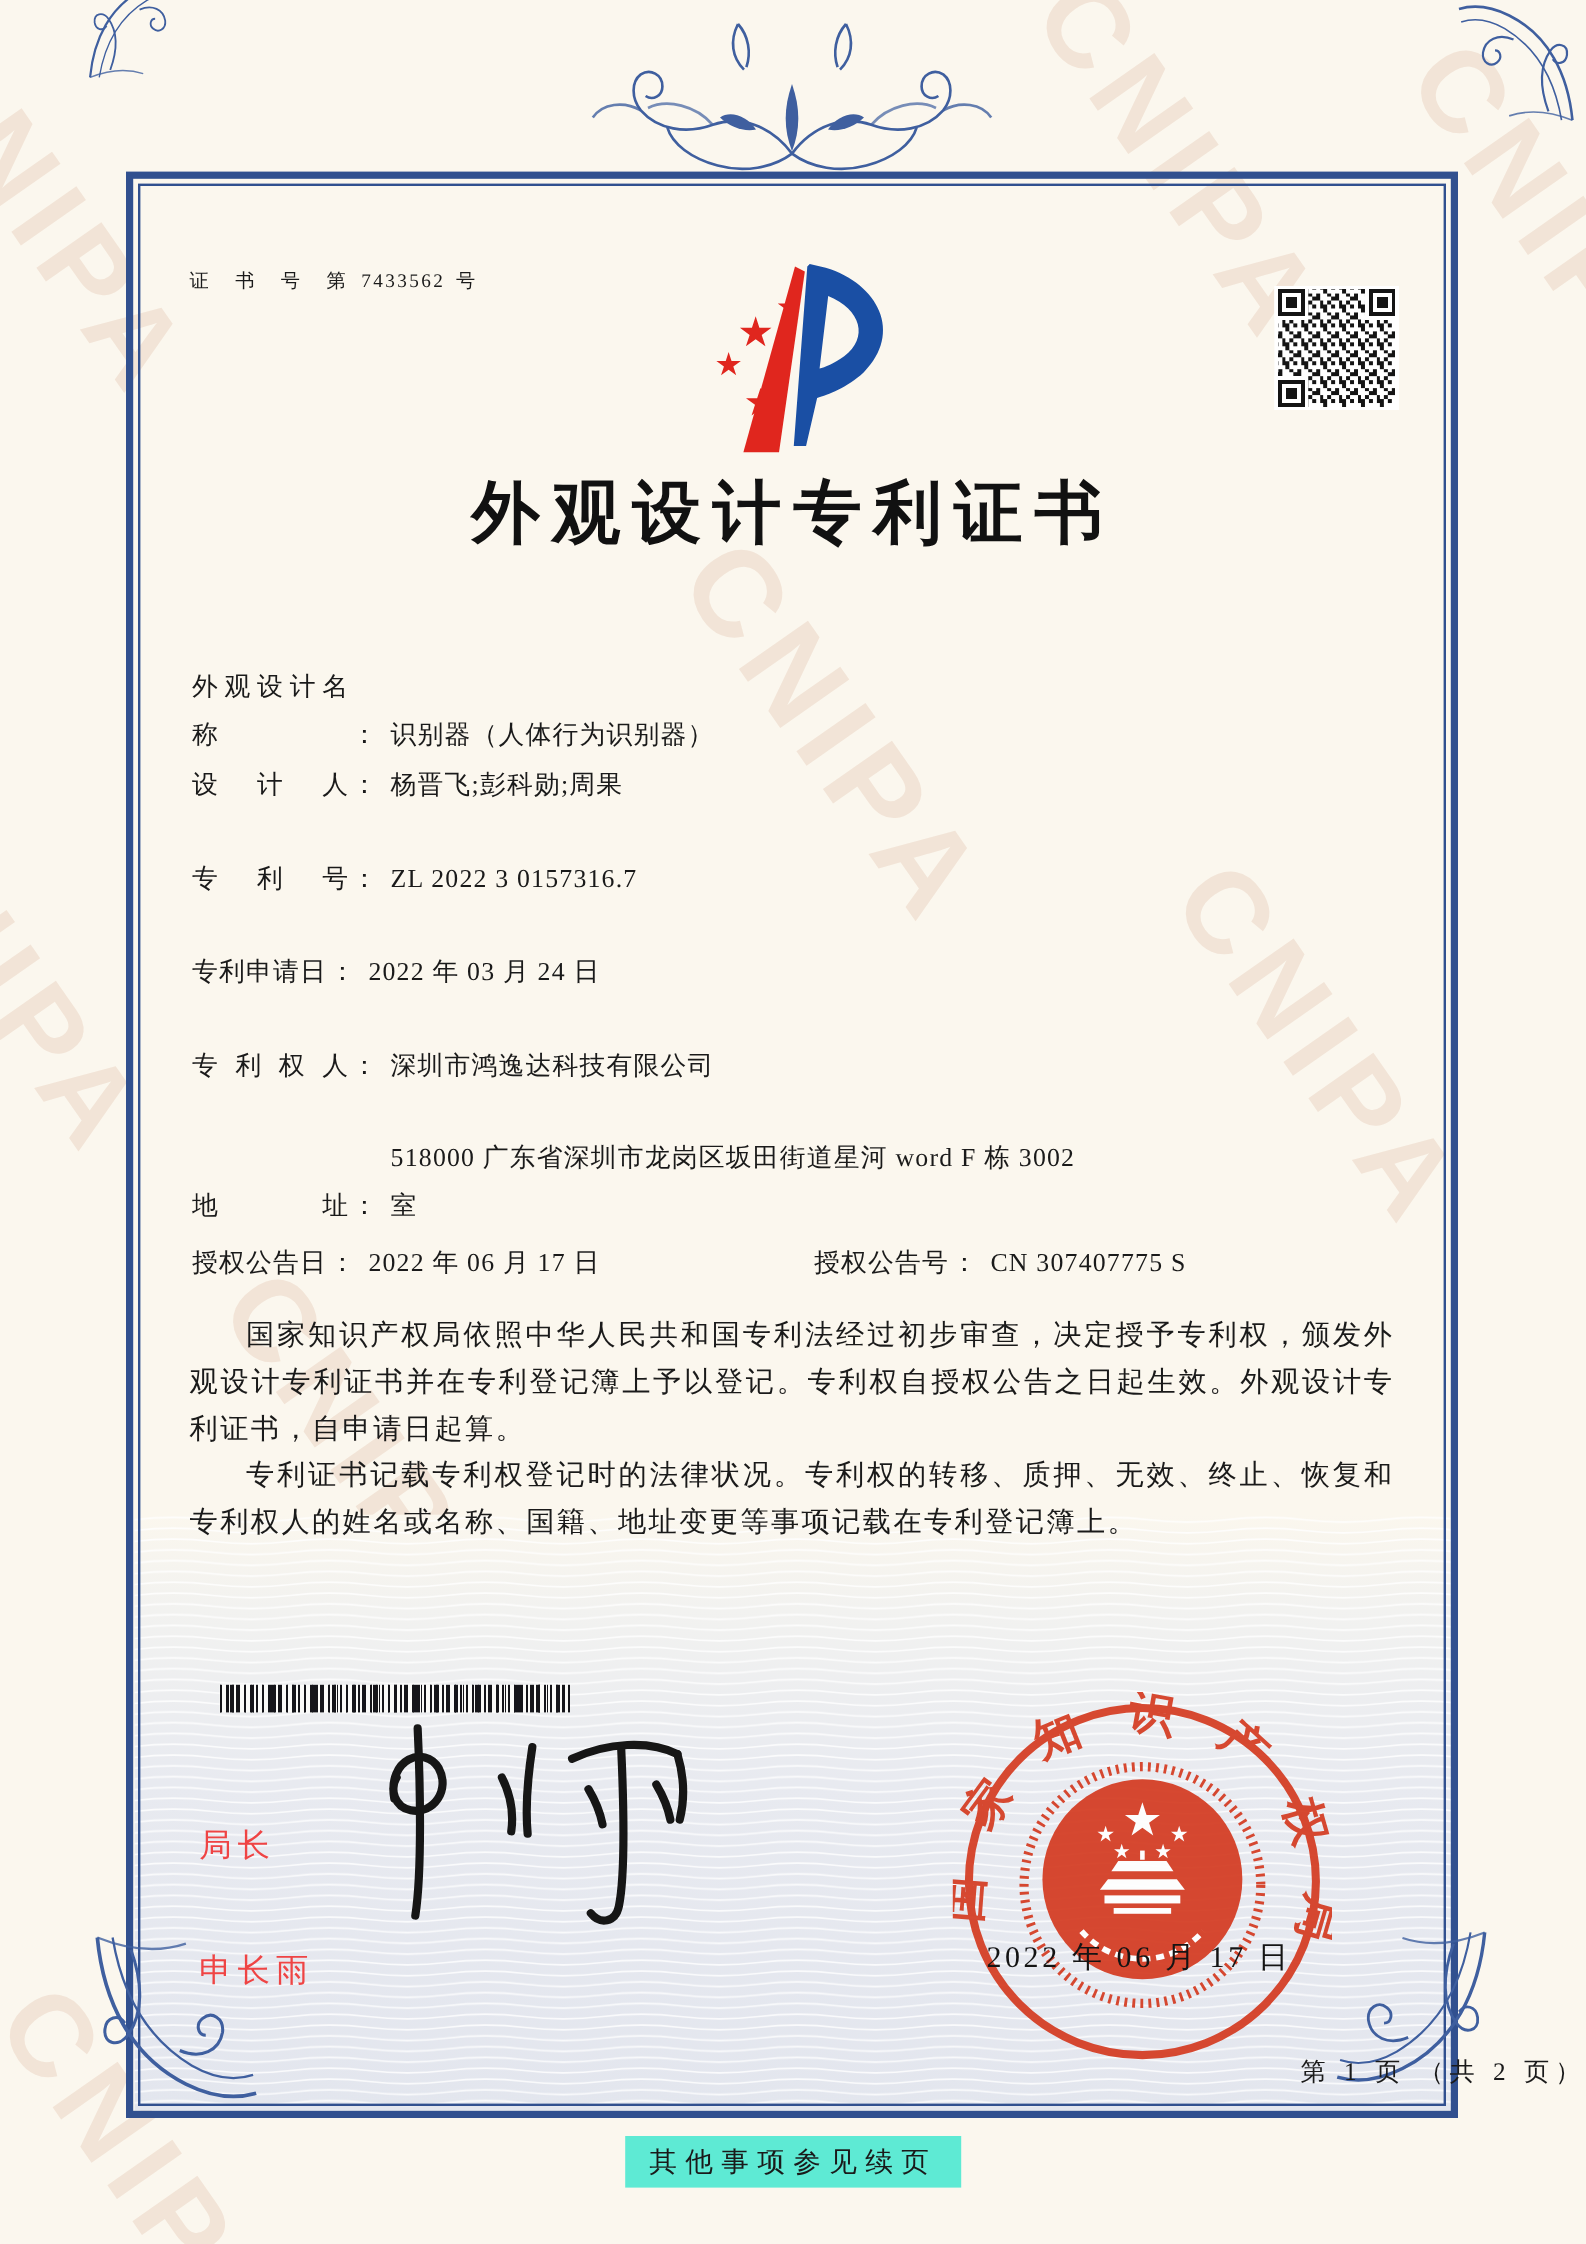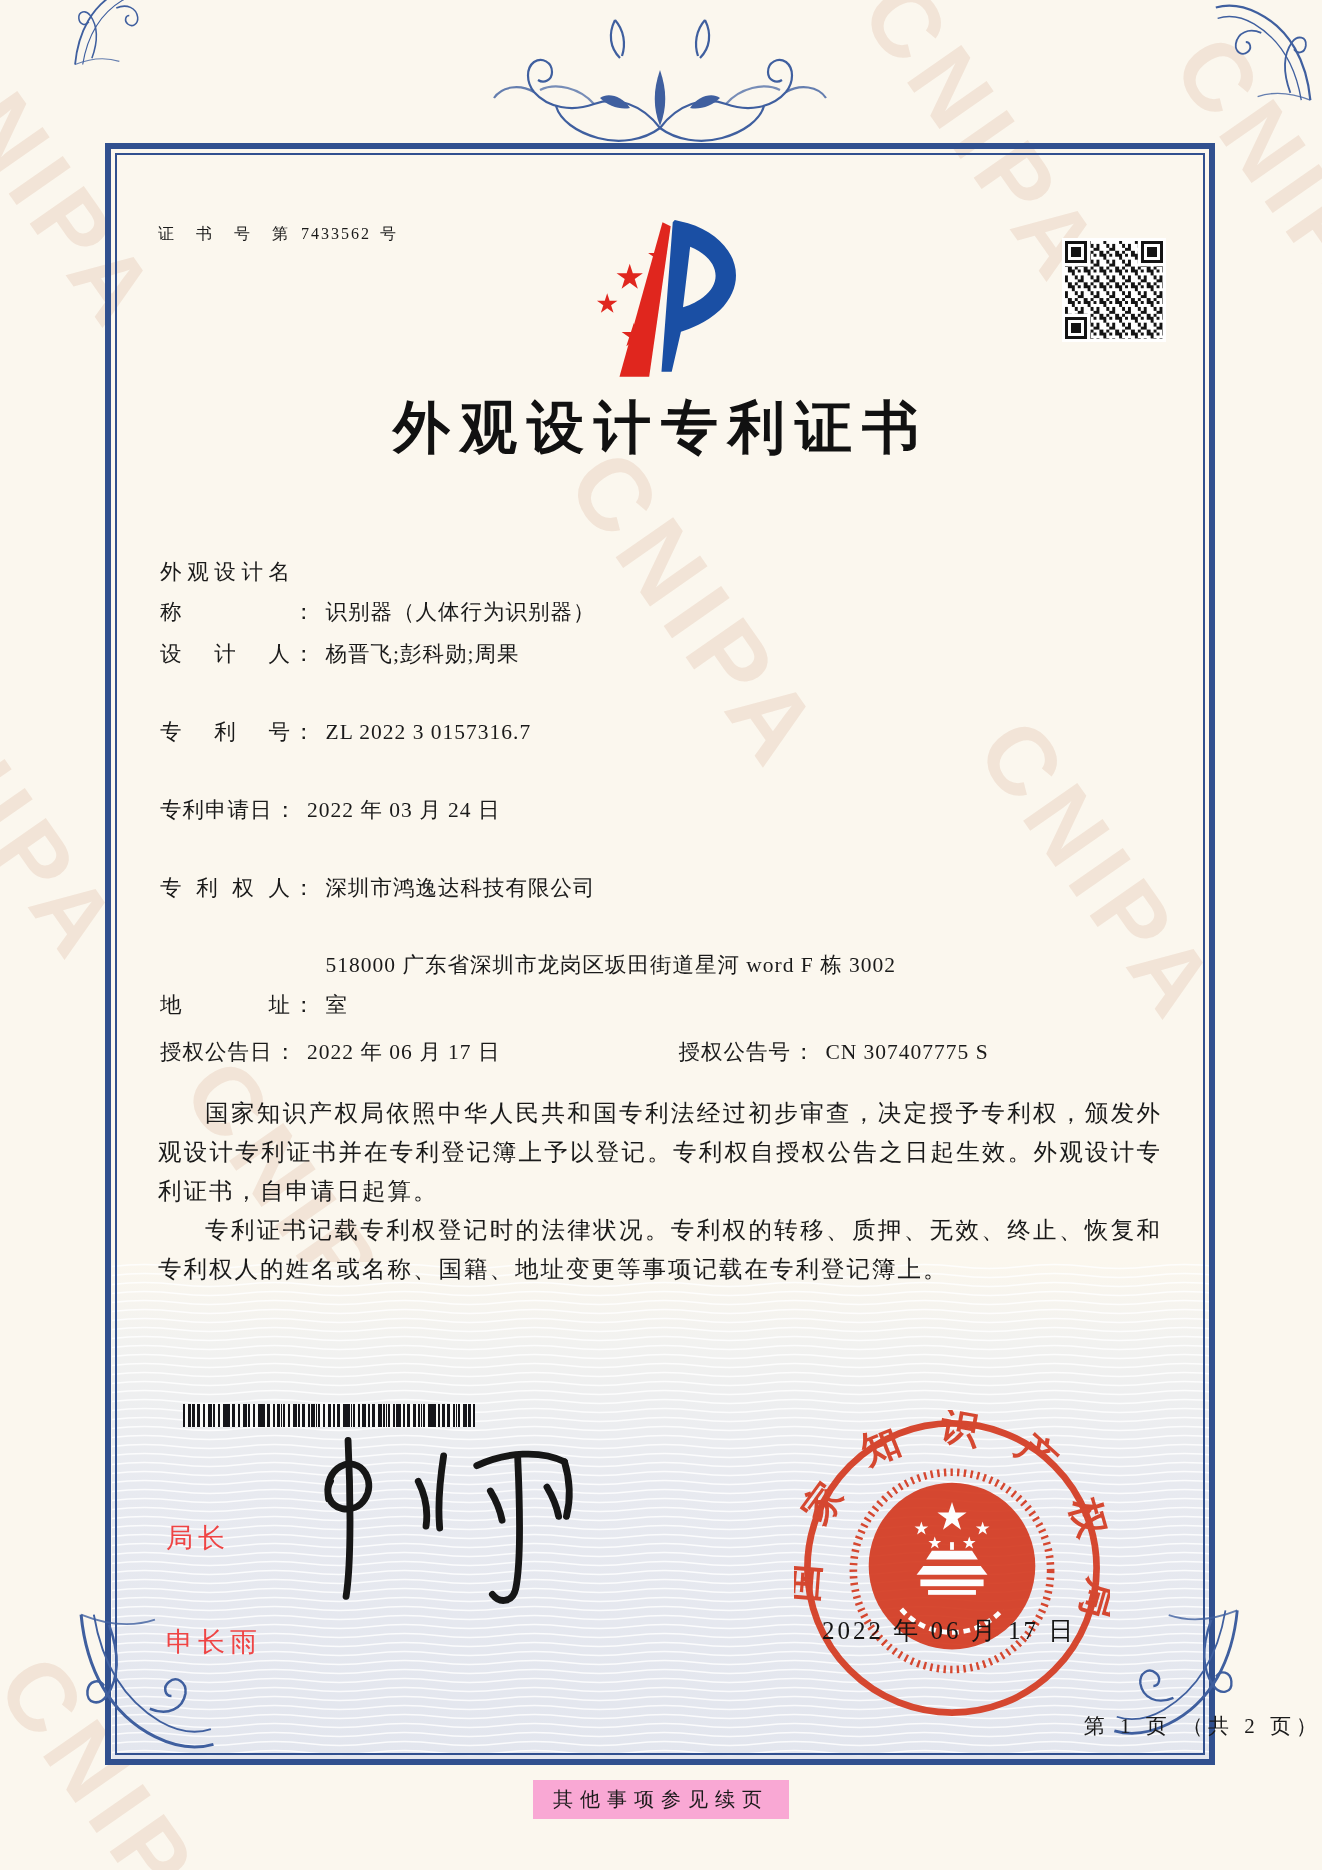--- a/index.html
+++ b/index.html
@@ -67,21 +67,21 @@
     font-family:"Liberation Sans","DejaVu Sans",sans-serif;color:#ef4444;font-weight:500;
   }
   .signtitle{top:1520px;} .signname{top:1608px;margin-top:16px;}
   .signature{position:absolute;left:272px;top:1420px;z-index:3;}
   
   .seal{position:absolute;left:794px;top:1410px;z-index:3;}
   .sealdate{position:absolute;left:822px;top:1614px;z-index:4;font-size:25px;letter-spacing:3px;color:#141414;}
   
   .pageinfo{position:absolute;left:0;width:100%;top:1712px;text-align:right;font-size:21px;letter-spacing:5px;z-index:2;}
   .contnote{position:absolute;left:0;width:100%;top:1780px;text-align:center;z-index:2;}
-  .contnote span{display:inline-block;background:#f9a8d4;padding:6px 20px;font-size:20px;letter-spacing:7px;}
+  .contnote span{display:inline-block;background:#5eead4;padding:6px 20px;font-size:23px;letter-spacing:7px;}
 </style>
 </head>
 <body>
 
 <div class="page">
 
   <svg width="0" height="0" style="position:absolute" aria-hidden="true">
     <defs>
       <path id="star" d="M0,-10 L2.245,-3.09 L9.511,-3.09 L3.633,1.18 L5.878,8.09 L0,3.82 L-5.878,8.09 L-3.633,1.18 L-9.511,-3.09 L-2.245,-3.09 Z"></path>
       <symbol id="corner-orn" viewBox="0 0 110 110">

